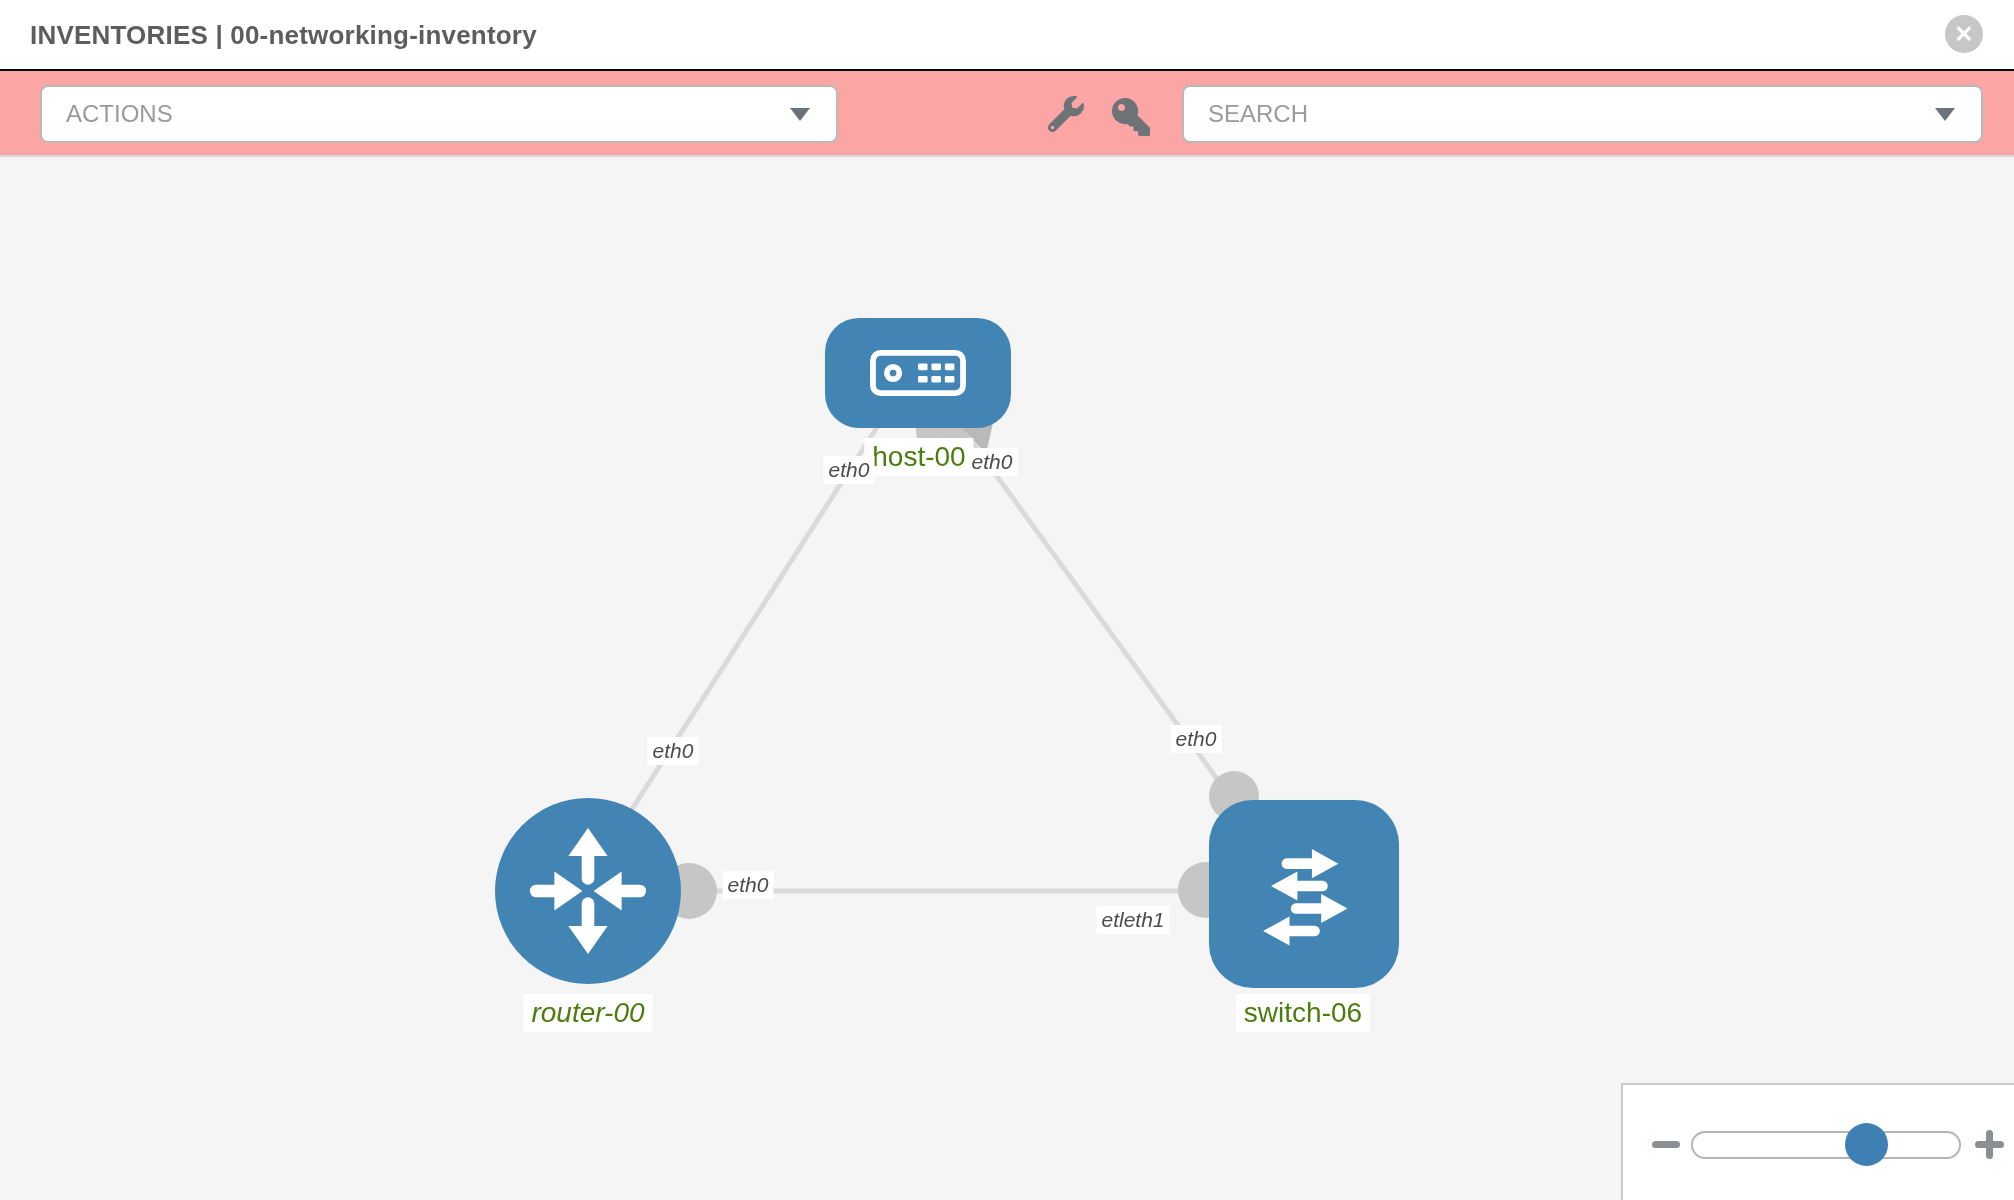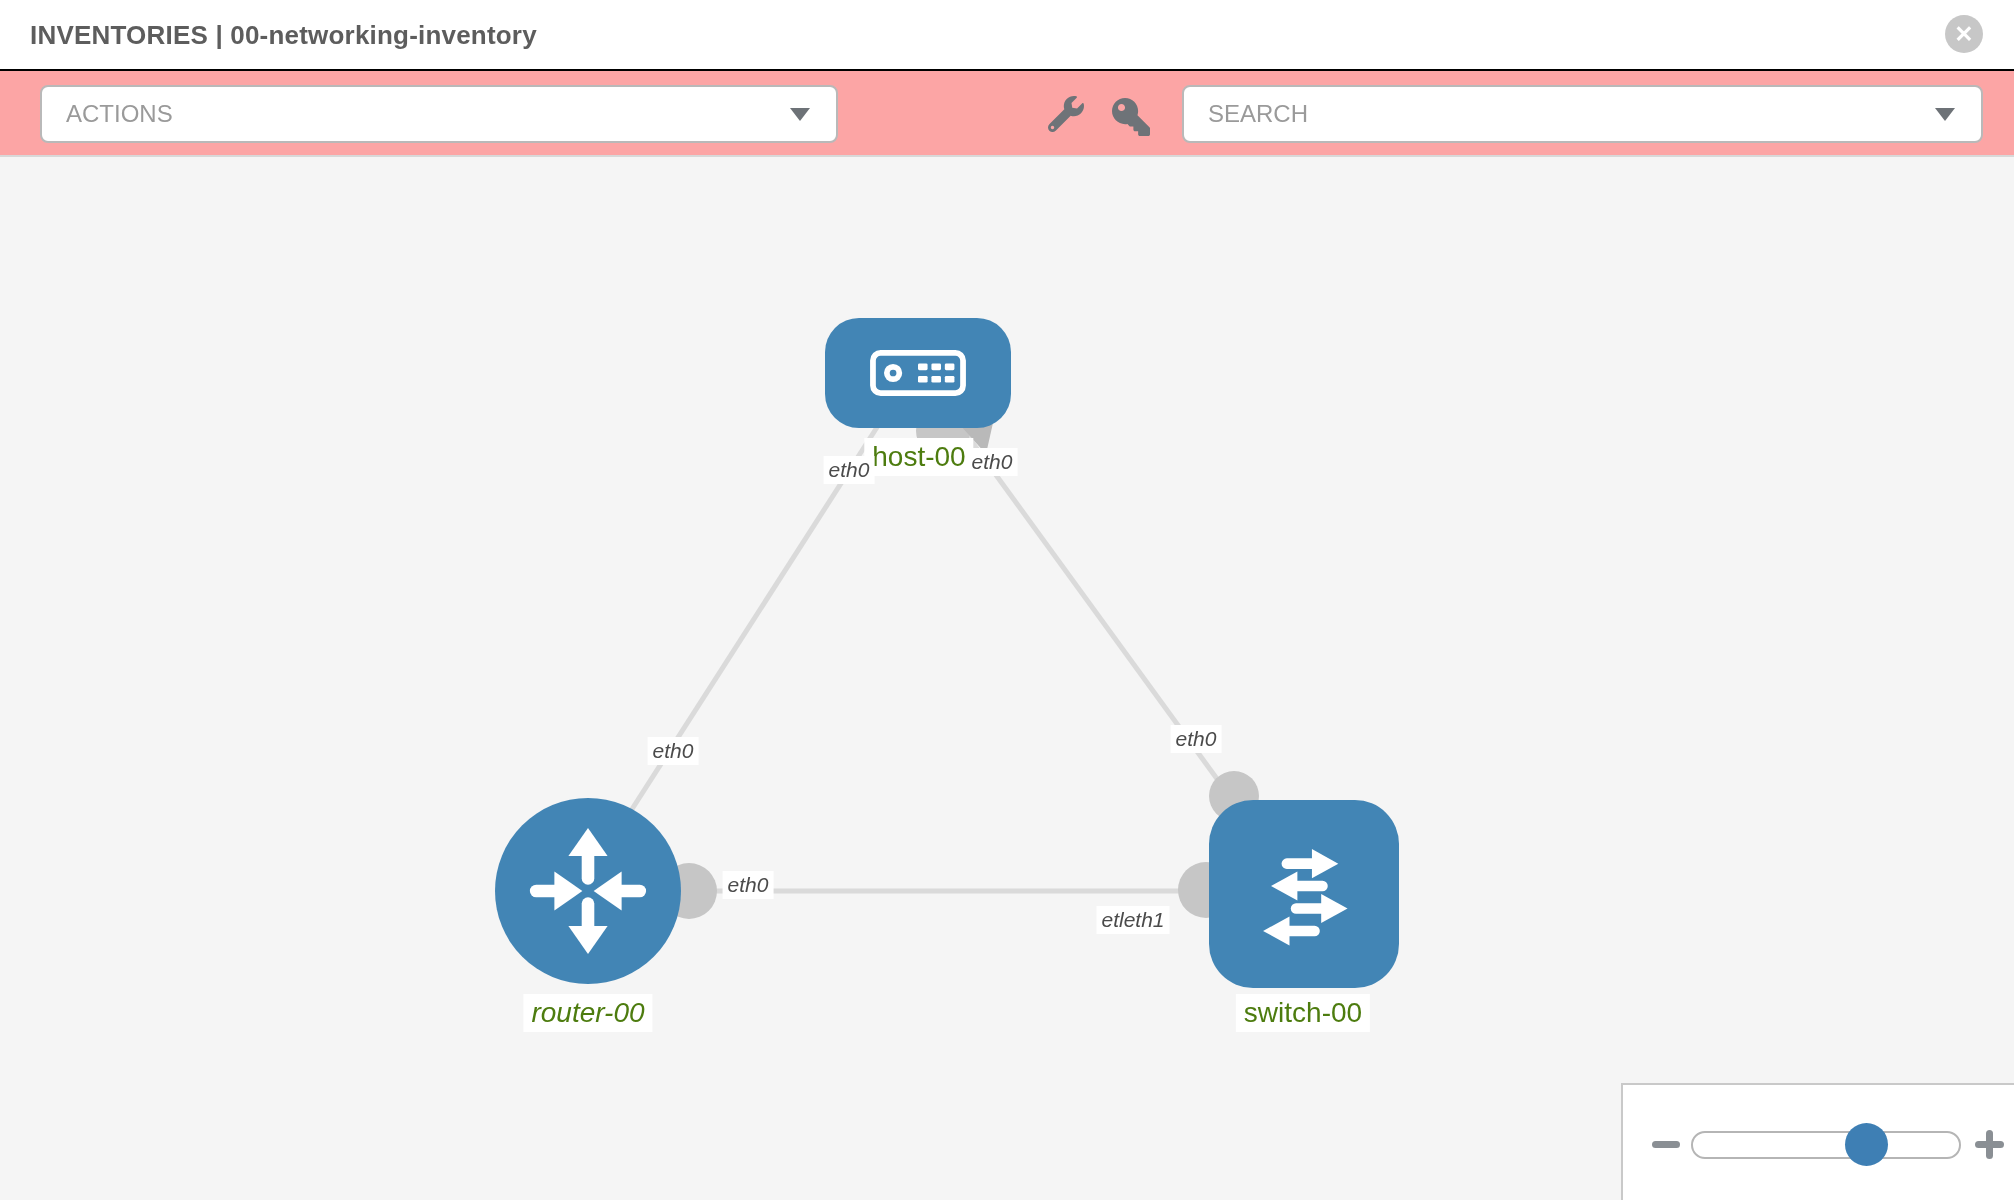--- a/index.html
+++ b/index.html
@@ -153,21 +153,21 @@
         <line x1="44" y1="61" x2="65" y2="61"></line>
           <polygon points="83,61 63,50 63,72" stroke="none"></polygon>
         <line x1="58" y1="78" x2="37" y2="78"></line>
           <polygon points="19,78 39,67 39,89" stroke="none"></polygon>
       </g>
     </svg>
   </div>
 
   <div class="label node-label nl-host">host-00</div>
   <div class="label node-label nl-router">router-00</div>
-  <div class="label node-label nl-switch">switch-00</div>
+  <div class="label node-label nl-switch">switch-06</div>
 
   <div class="label if-label l1">eth0</div>
   <div class="label if-label l2">eth0</div>
   <div class="label if-label l3">eth0</div>
   <div class="label if-label l4">eth0</div>
   <div class="label if-label l5">eth0</div>
   <div class="label if-label l6">etleth1</div>
 </div>
 
 <div class="zoom-panel">

